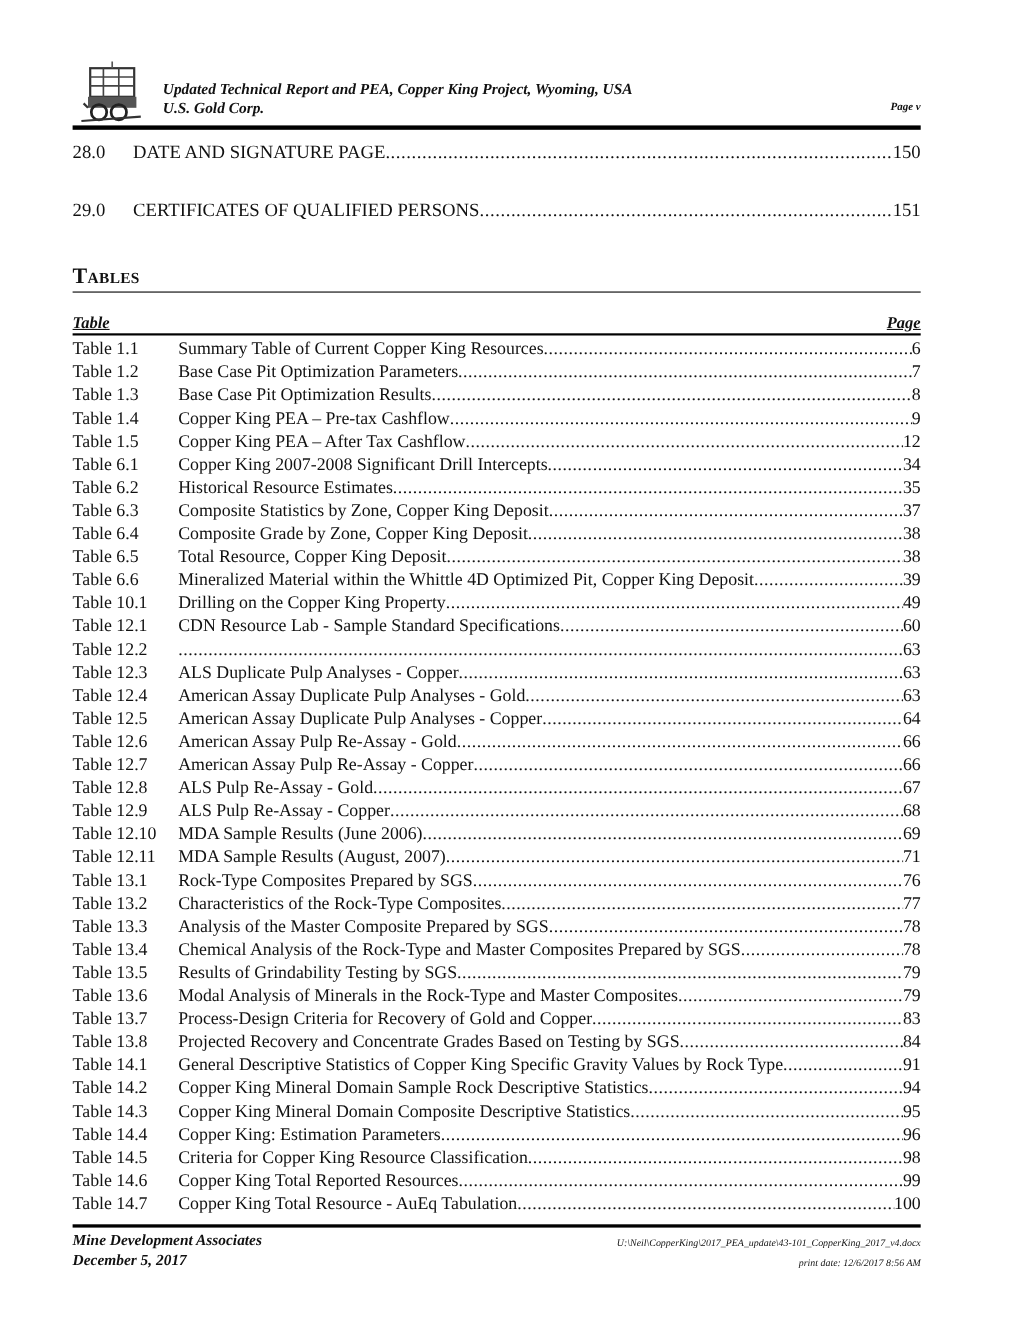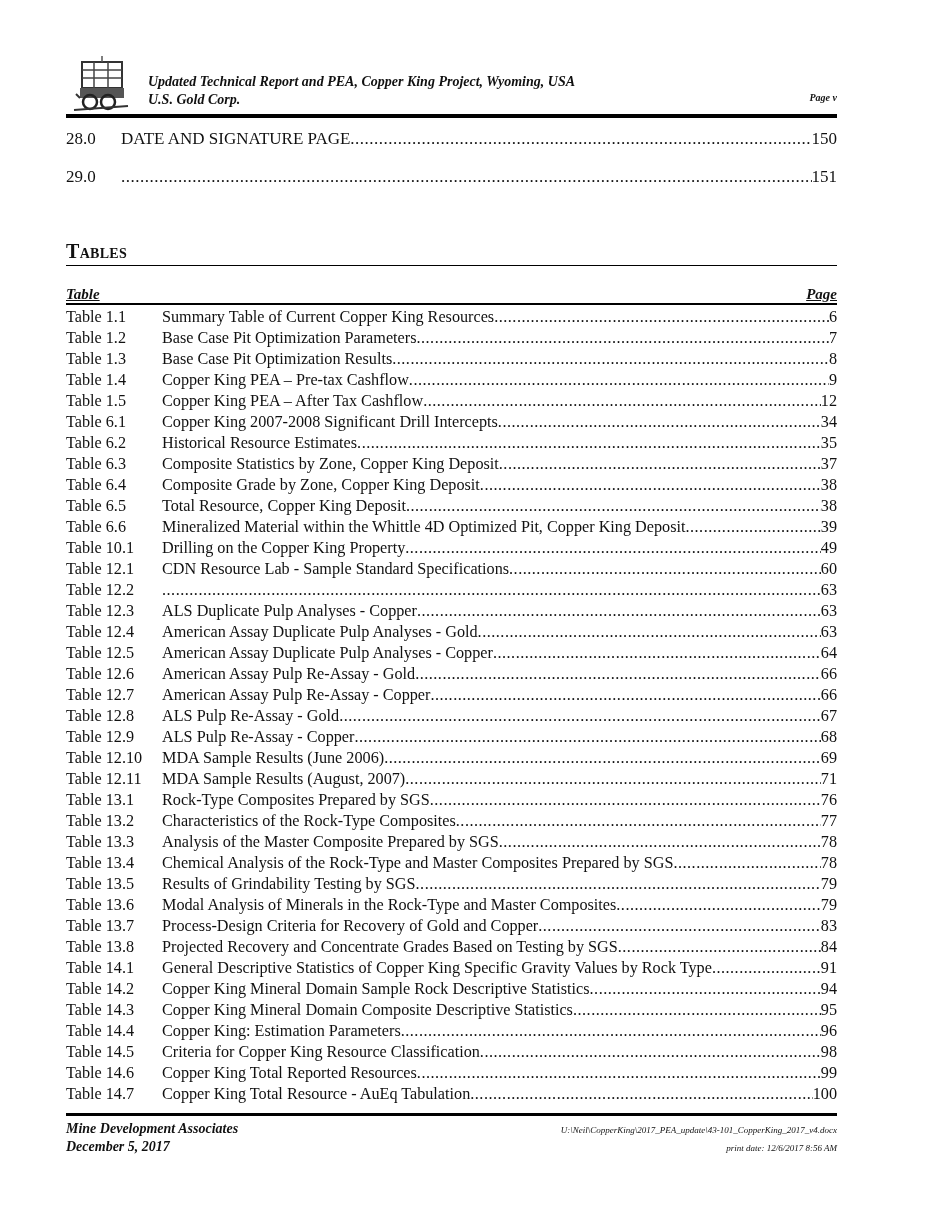--- a/index.html
+++ b/index.html
@@ -63,22 +63,23 @@
     <div class="hdr-page">Page v</div>
     <div class="hdr-rule" style="top:62px;"></div>
   </div>
 
   <div class="toc-row" style="top:128px;">
     <span class="toc-num">28.0</span>
     <span class="toc-title">DATE AND SIGNATURE PAGE</span>
     <span class="dots"></span>
     <span class="toc-page">150</span>
   </div>
-  <div class="toc-row" style="top:166px;">
+  <div class="toc-row" style="top:180px;">
     <span class="toc-num">29.0</span>
+    <span class="toc-title">CERTIFICATES OF QUALIFIED PERSONS</span>
     <span class="dots"></span>
     <span class="toc-page">151</span>
   </div>
 
   <div class="section-heading">Tables</div>
   <div class="section-rule"></div>
 
   <div class="list-head">
     <span class="col-left">Table</span>
     <span class="col-right">Page</span>

